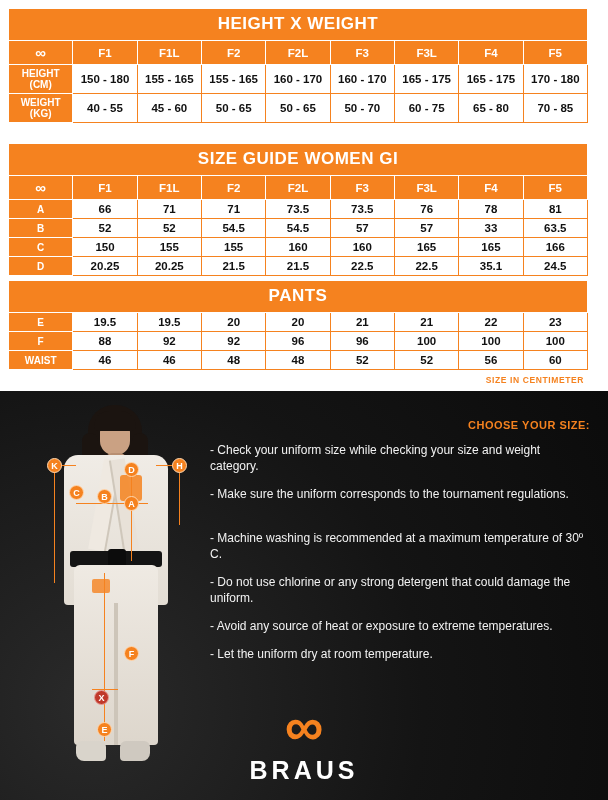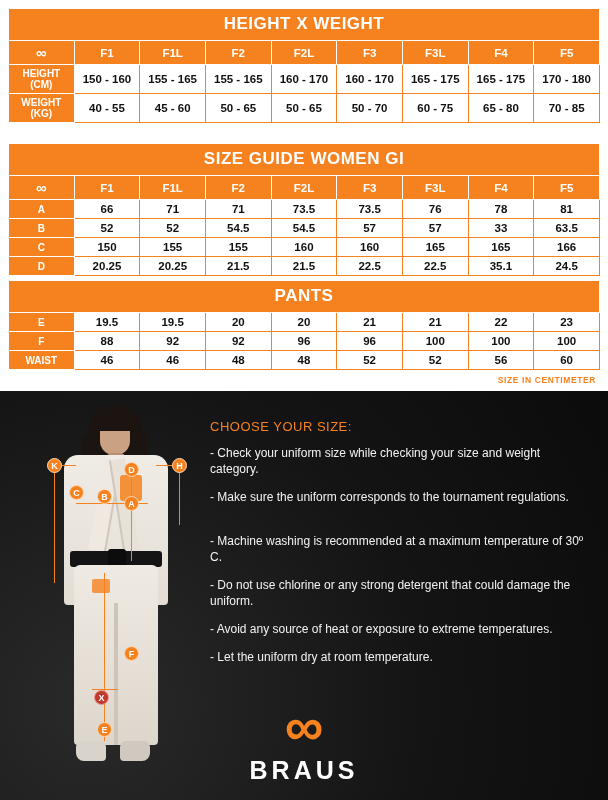--- a/index.html
+++ b/index.html
@@ -13,21 +13,21 @@
     position: relative;
     width: 608px; height: 800px;
     background:
       radial-gradient(circle at 15% 88%, #2a2a2a 0%, #141414 38%, #0b0b0b 70%),
       #0b0b0b;
   }
 
   
   .tables {
     background: #ffffff;
-    padding: 8px 8px 4px 8px;
+    padding: 8px 20px 4px 8px;
   }
   table {
     width: 100%;
     border-collapse: collapse;
     table-layout: fixed;
   }
   .band {
     background: #f5821f;
     color: #ffffff;
     text-align: center;
@@ -91,24 +91,25 @@
     width: 160px; height: 375px;
   }
   .txt {
     position: absolute;
     left: 210px; top: 28px;
     width: 380px;
     color: #ffffff;
   }
   .sec-title {
     color: #f5821f;
-    font-weight: normal;
-    font-size: 13px;
+    font-weight: bold;
+    font-size: 11px;
     letter-spacing: 0.5px;
     margin-bottom: 5px;
+    text-align: right;
   }
   .sec-body {
     font-size: 12px;
     line-height: 1.32;
     color: #f2f2f2;
   }
   .sec-body p { margin: 12px 0 1px 0; }
   .gap { height: 16px; }
 
   .brand {
@@ -218,21 +219,21 @@
         <td>F1L</td>
         <td>F2</td>
         <td>F2L</td>
         <td>F3</td>
         <td>F3L</td>
         <td>F4</td>
         <td>F5</td>
       </tr>
       <tr>
         <td class="rowlabel">HEIGHT (CM)</td>
-        <td class="cell">150 - 160</td>
+        <td class="cell">150 - 180</td>
         <td class="cell">155 - 165</td>
         <td class="cell">155 - 165</td>
         <td class="cell">160 - 170</td>
         <td class="cell">160 - 170</td>
         <td class="cell">165 - 175</td>
         <td class="cell">165 - 175</td>
         <td class="cell">170 - 180</td>
       </tr>
       <tr>
         <td class="rowlabel">WEIGHT (KG)</td>

